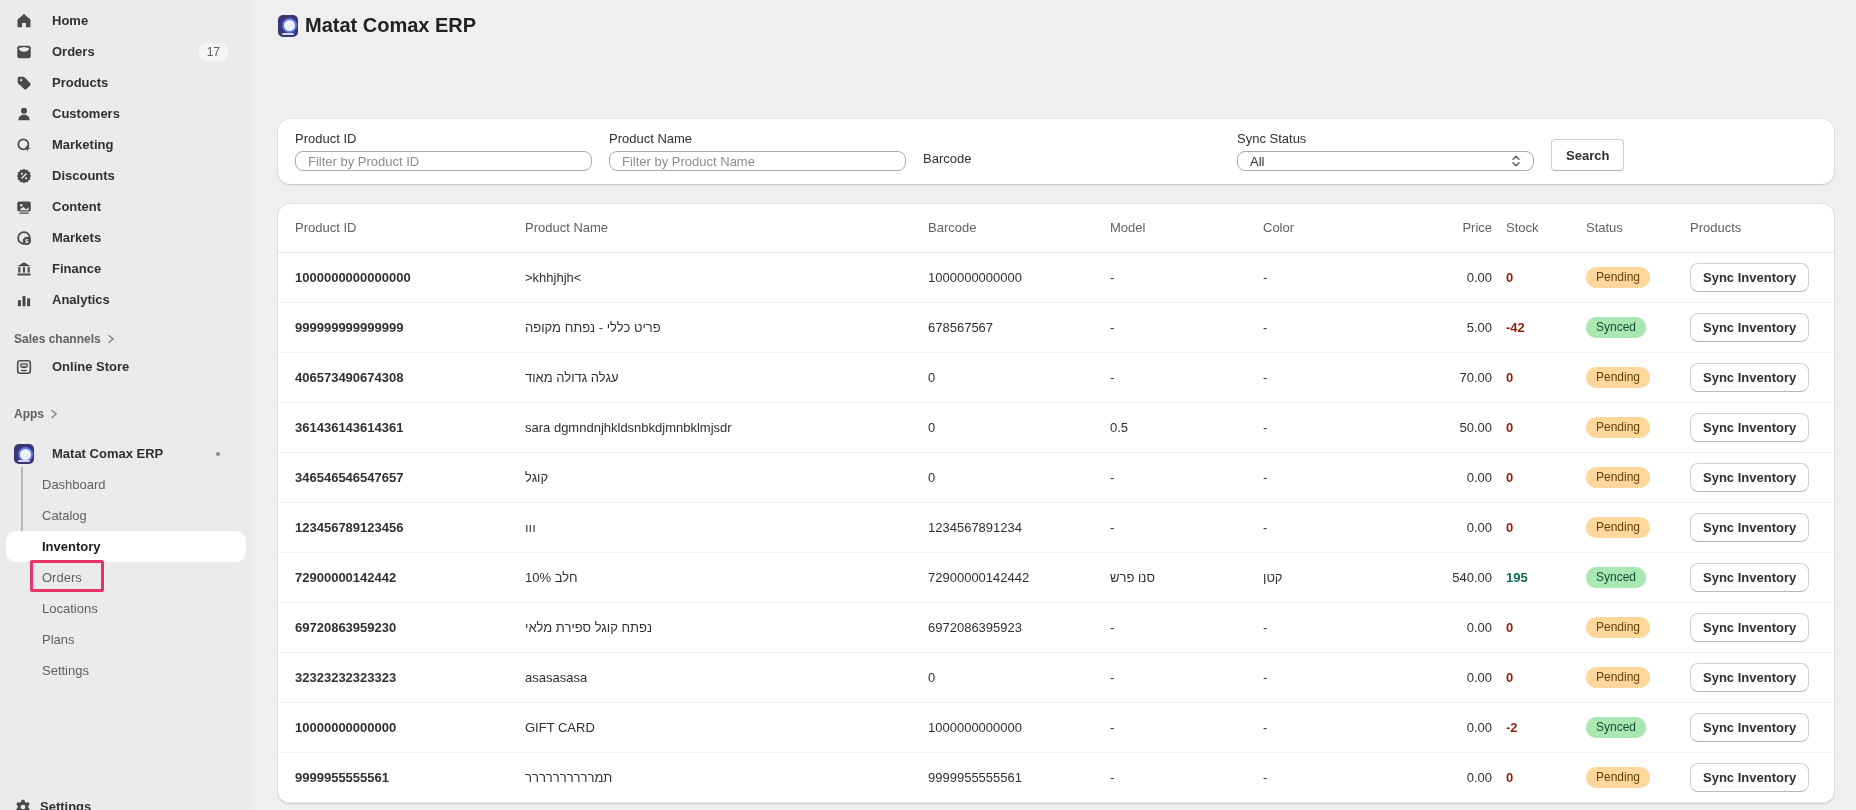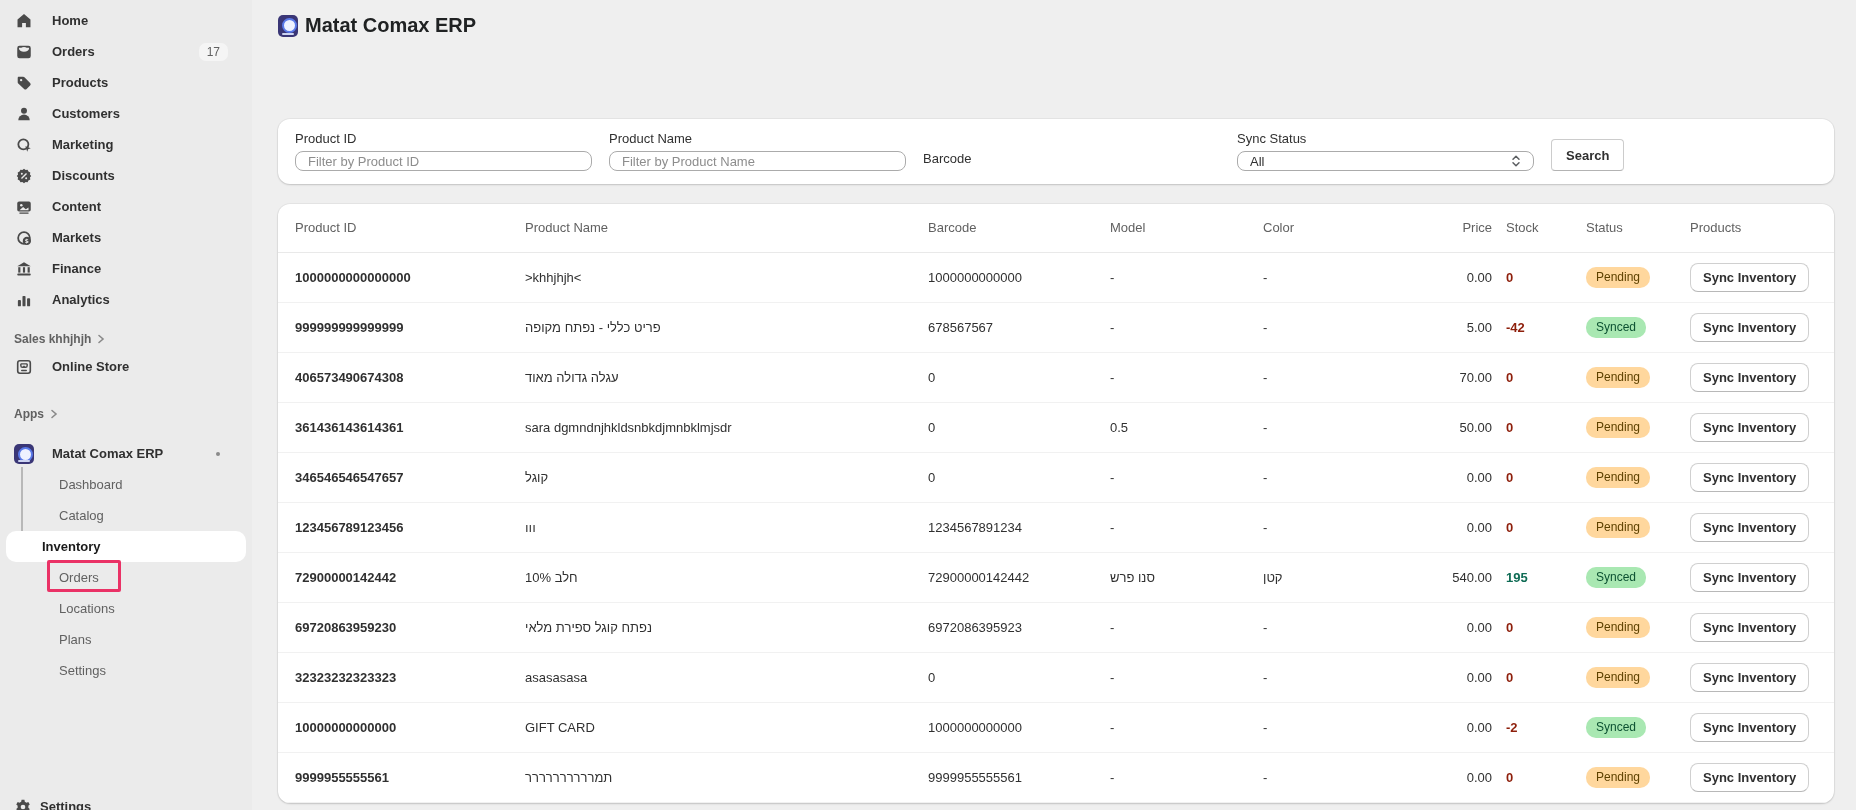--- a/index.html
+++ b/index.html
@@ -25,21 +25,21 @@
   }
   .s-section {
     height:24px; margin-top:12px; display:flex; align-items:center; gap:6px;
     padding-left:14px; color:#616161; font-size:12px; font-weight:600; cursor:pointer;
   }
   .s-section.apps { margin-top:20px; }
   .s-app { margin-top:12px; }
   .app-dot { width:4px; height:4px; border-radius:50%; background:#8a8a8a; margin-left:auto; margin-right:24px; }
   .s-sub {
     height:31px; display:flex; align-items:center; padding-left:42px;
-    color:#616161; font-weight:400; cursor:pointer; position:relative;margin-left:17px;
+    color:#616161; font-weight:400; cursor:pointer; position:relative;
   }
   .s-sub.active {
     background:#ffffff; border-radius:10px; margin:0 6px; padding-left:36px;
     color:#1a1a1a; font-weight:700;
   }
   .annotation-box {
     position:absolute; left:30px; top:-2px; width:74px; height:32px;
     border:3px solid #ea3266; border-radius:2px; pointer-events:none;
   }
   .connector { position:absolute; left:0; top:0; pointer-events:none; }
@@ -208,21 +208,21 @@
         <svg class="gl" width="18" height="18" viewBox="0 0 20 20" fill="#4a4a4a">
           <rect x="3.2" y="10" width="3.4" height="7" rx="1"></rect>
           <rect x="8.3" y="5.5" width="3.4" height="11.5" rx="1"></rect>
           <rect x="13.4" y="8" width="3.4" height="9" rx="1"></rect>
         </svg>
       </span>
     <span class="lbl">Analytics</span>
   </div>
 
   <div class="s-section">
-    <span>Sales khhjhjh</span>
+    <span>Sales channels</span>
     <svg class="gl" width="8" height="10" viewBox="0 0 8 10">
         <path d="M2 1.5 6 5 2 8.5" fill="none" stroke="#8a8a8a" stroke-width="1.6" stroke-linecap="round"></path>
       </svg>
   </div>
   <div class="s-item">
     <span class="ic">
         <svg class="gl" width="18" height="18" viewBox="0 0 20 20">
           <rect x="3" y="3" width="14" height="14" rx="2.5" fill="none" stroke="#4a4a4a" stroke-width="1.8"></rect>
           <path d="M6.5 6.5h7M6.5 6.5v2a1.7 1.7 0 0 0 3.5 0 1.7 1.7 0 0 0 3.5 0v-2" fill="none" stroke="#4a4a4a" stroke-width="1.6"></path>
           <path d="M7.5 13.8h5" stroke="#4a4a4a" stroke-width="1.6" stroke-linecap="round"></path>

